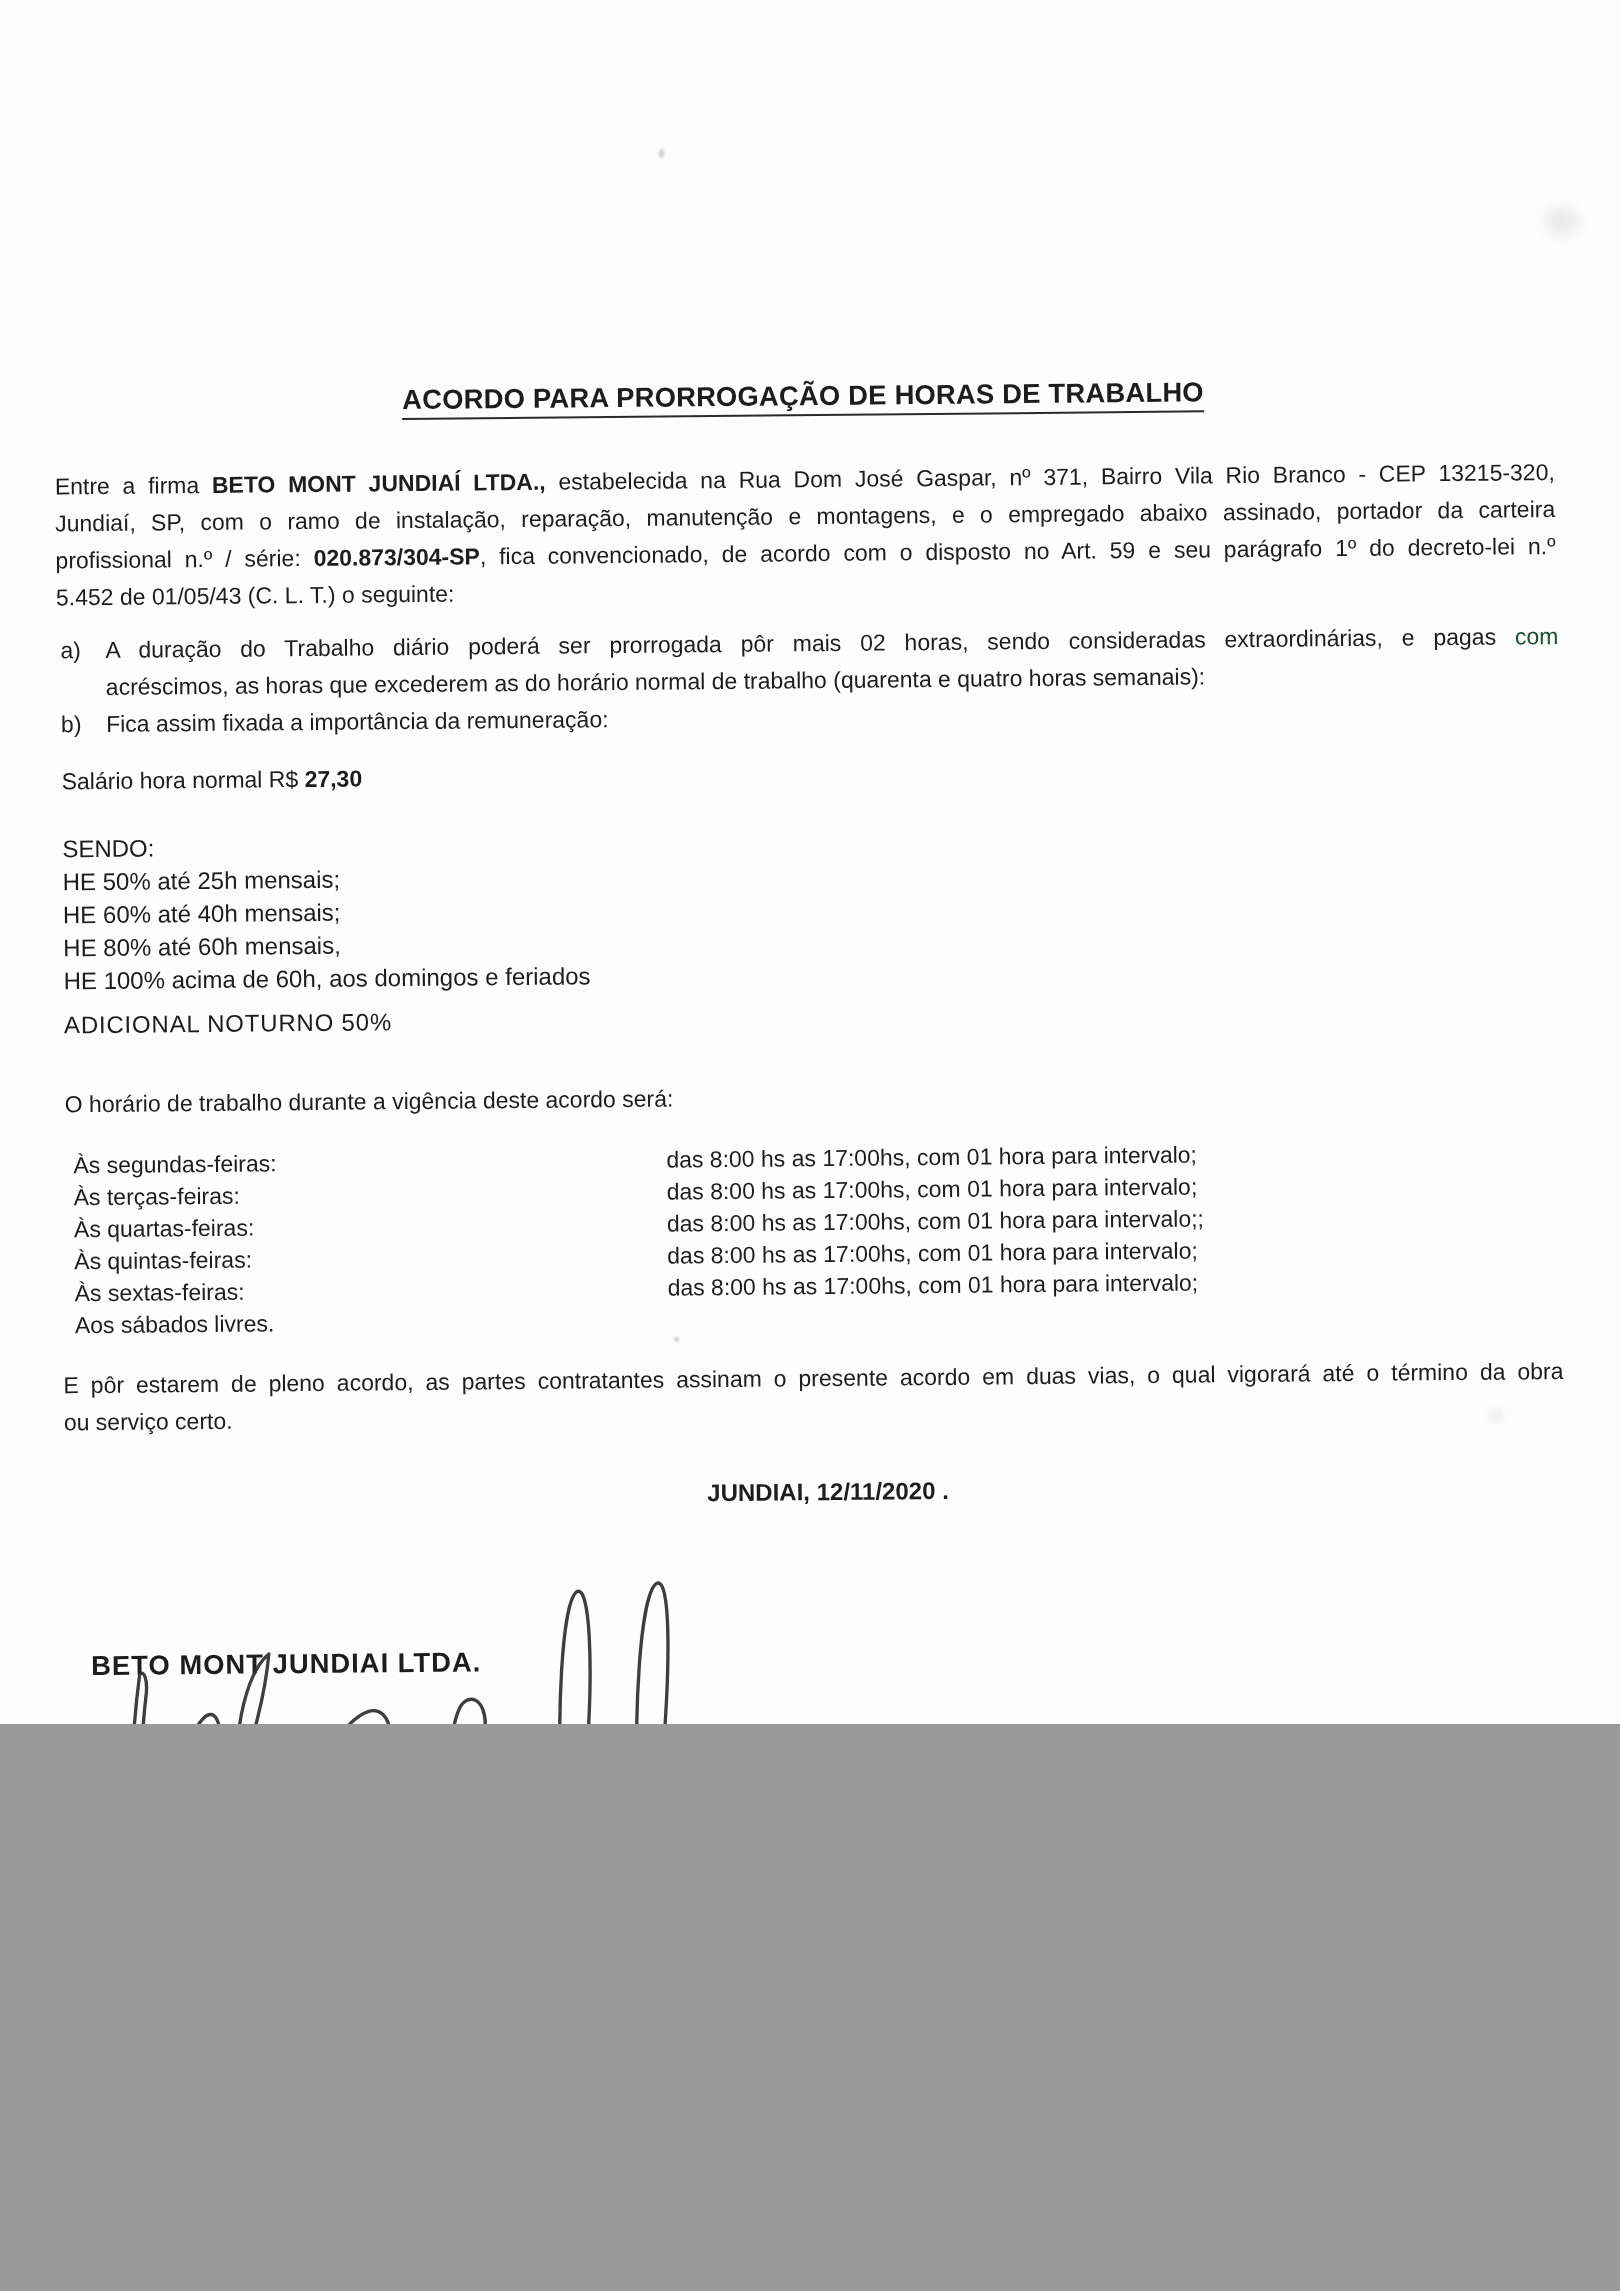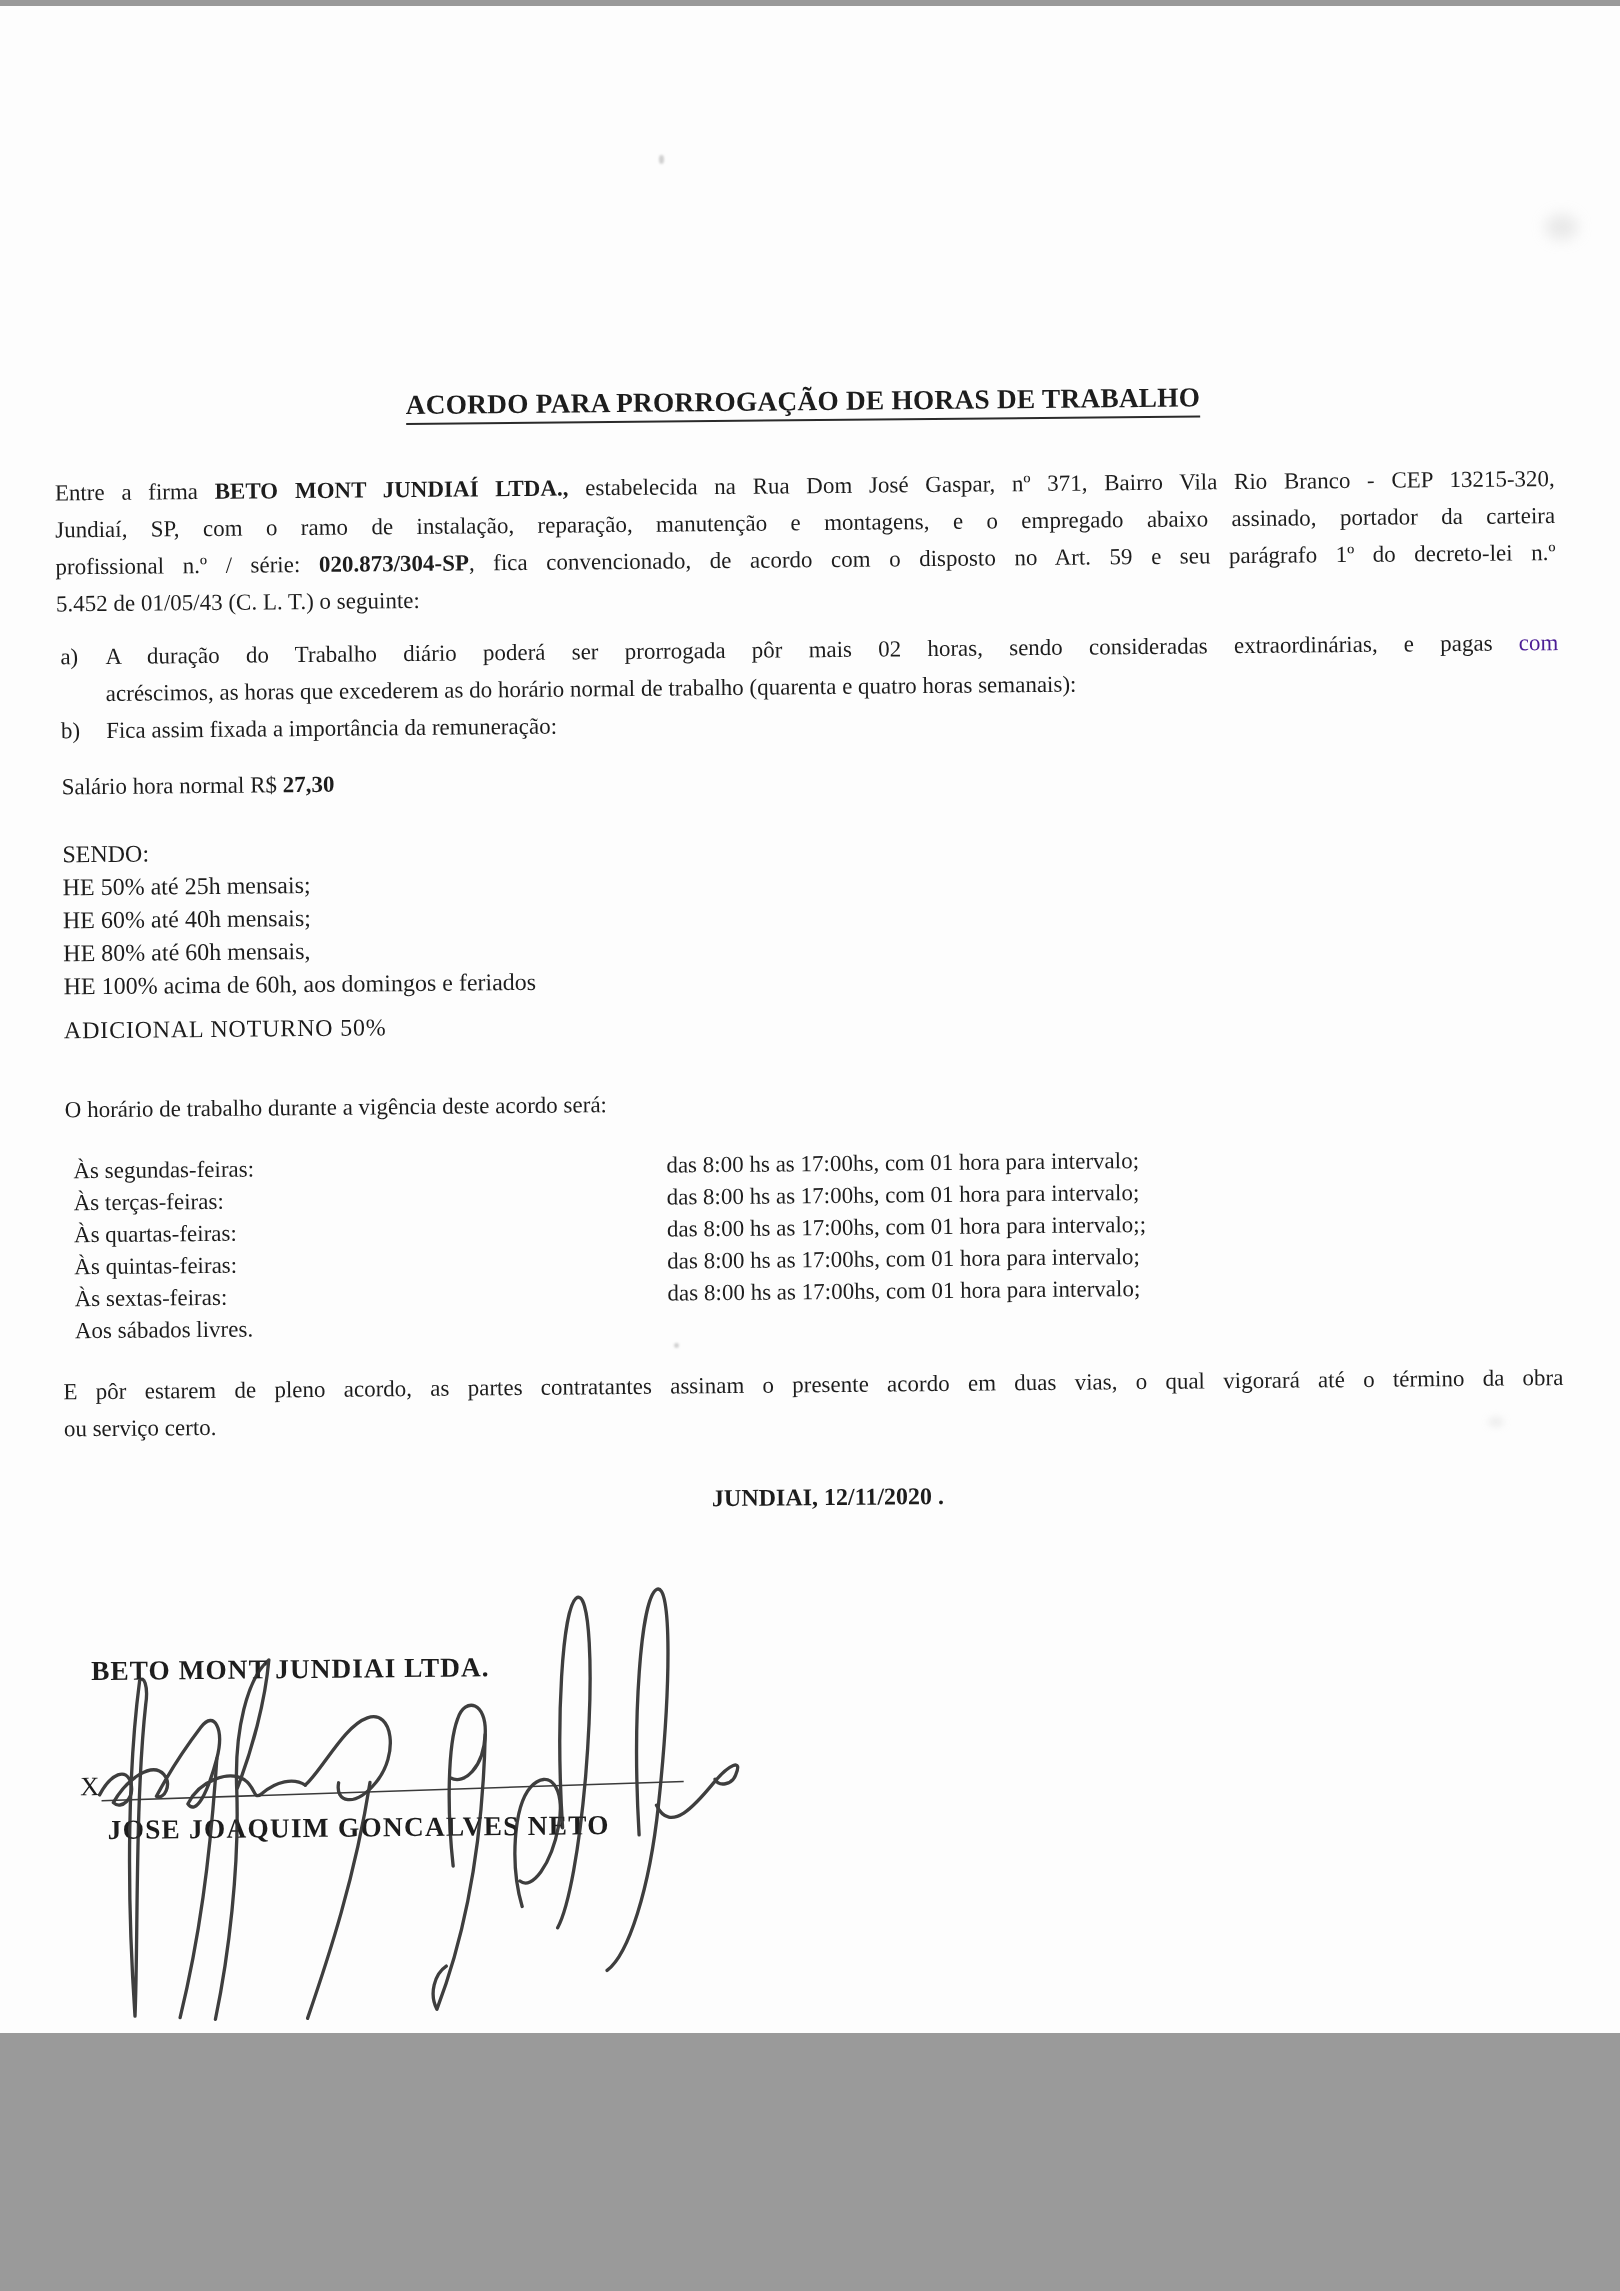--- a/index.html
+++ b/index.html
@@ -1,33 +1,33 @@
 <!DOCTYPE html>
 <html><head>
 <meta charset="utf-8">
 <style>
   html,body{margin:0;padding:0;background:#9a9a9a;}
   .page{
-    position:relative;width:1620px;height:2027px;margin:6px auto;
+    position:relative;width:1620px;height:1724px;margin:0 auto;
     background:#fdfdfd;overflow:hidden;
-    font-family:Liberation Serif, serif;
+    font-family:Liberation Sans, sans-serif;
     color:#1d1d1d;
   }
   .sheet{position:absolute;inset:0;transform:rotate(-0.55deg);transform-origin:412px 1127px;}
   .abs{position:absolute;}
   .doc-title{top:384px;left:0;width:100%;text-align:center;font-size:27.4px;font-weight:700;}
   .doc-title span{border-bottom:2.9px solid #2a2a2a;padding-bottom:2.9px;letter-spacing:0.2px;}
   .para{font-size:23px;line-height:37px;}
   .jline{text-align:justify;text-align-last:justify;}
   .intro{left:61px;top:465px;width:1500px;}
   .clauses{left:61px;top:629px;width:1502px;line-height:37px;font-size:23px;}
   .clause-row{position:relative;}
   .clause-label{position:absolute;left:3.9px;top:0;}
   .clause-body{margin-left:49px;}
-  .faded{color:#4c1d95;}
+  .faded{color:#14532d;}
   .salary{left:65px;top:765px;font-size:23px;}
   .salary b{font-weight:700;}
   .rates{left:65px;top:829px;font-size:24px;line-height:33px;}
   .adicional{left:65px;top:1008px;font-size:24px;letter-spacing:0.8px;}
   .sched-intro{left:65px;top:1088px;font-size:23px;}
   .schedule{left:73px;top:1149px;width:1451px;font-size:23px;}
   .sched-row{position:relative;height:32px;}
   .sched-hours{position:absolute;left:593px;top:0;white-space:nowrap;}
   .closing{left:61px;top:1364px;width:1500px;}
   .date-line{top:1482px;left:0;width:100%;text-align:center;font-weight:700;font-size:24px;padding-left:29px;box-sizing:border-box;}

